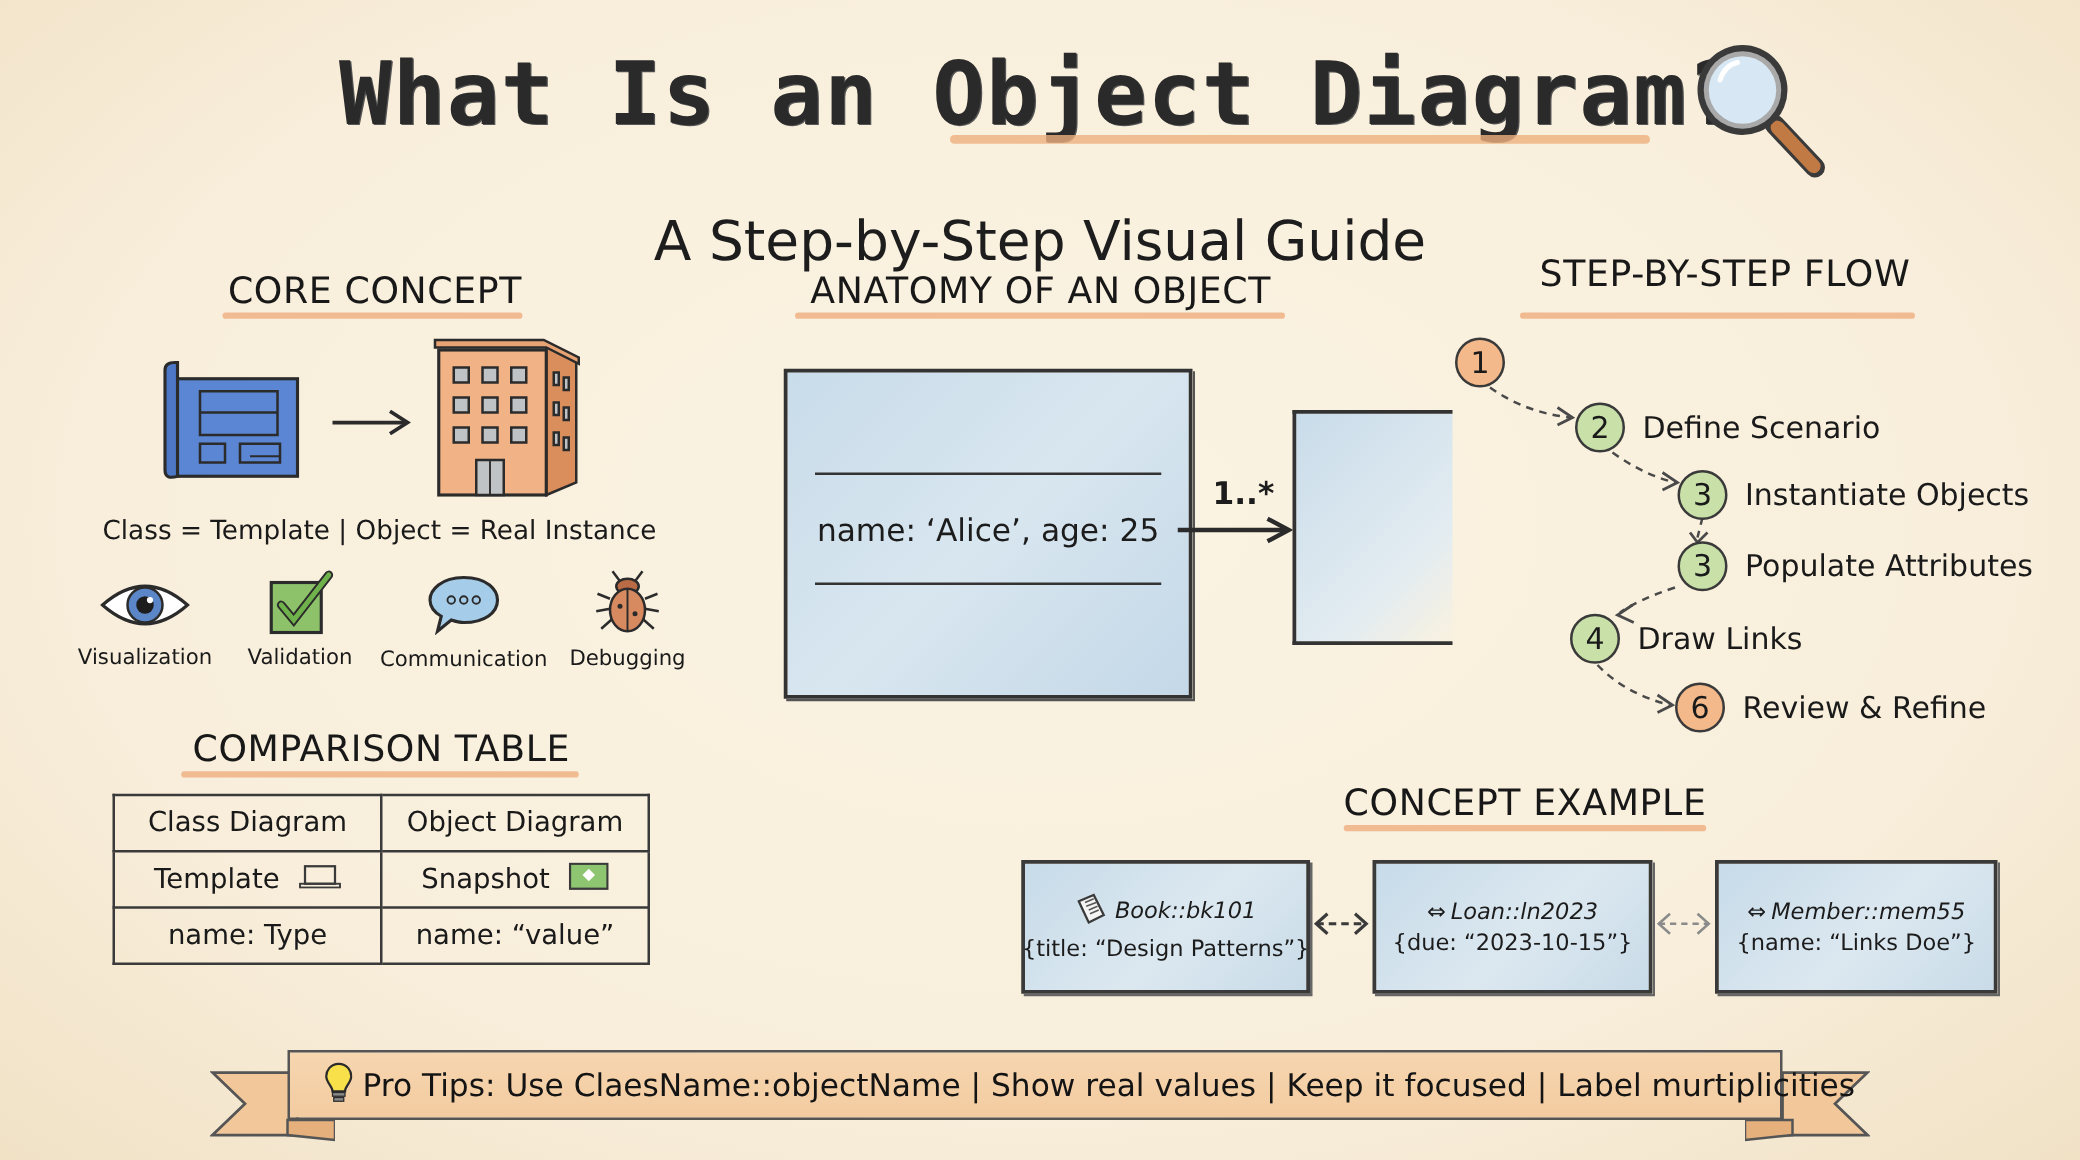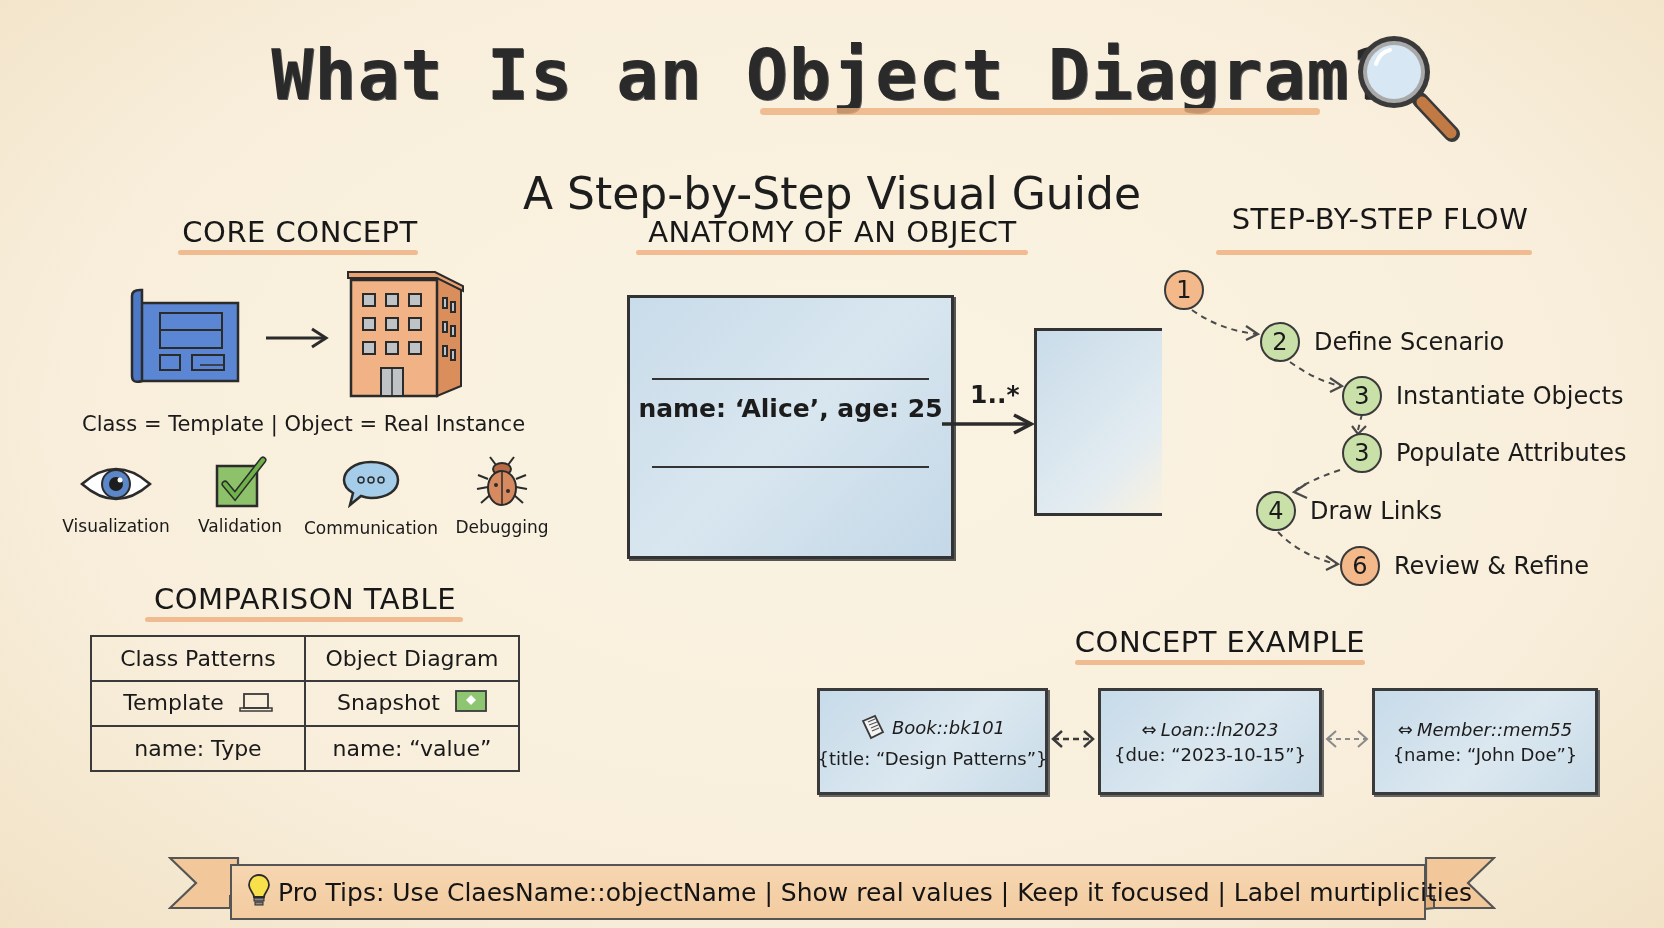--- a/index.html
+++ b/index.html
@@ -66,25 +66,25 @@
   .lib-box {
     border: 3px solid #3a3a3a; box-shadow: 2px 2px 0 #666;
     background: linear-gradient(135deg, #c7dbe9, #dce8f0 55%, #c8dbe8);
     display: flex; flex-direction: column; align-items: center; justify-content: center;
   }
   .lib-title { font-size: 18px; white-space: nowrap; font-style: italic; }
   .lib-attr { font-size: 18px; white-space: nowrap; margin-top: 4px; }
 
   
   .banner {
-    left: 230px; top: 864px; width: 1196px; height: 56px;
+    left: 230px; top: 840px; width: 1196px; height: 56px;
     background: linear-gradient(180deg, #f6d6b0 0%, #f3cba0 100%);
     border-top: 2.5px solid #555; border-bottom: 2.5px solid #555;
     border-left: 2.5px solid #555; border-right: 2.5px solid #555;
-    display: flex; align-items: center; padding-left: 16px;
+    display: flex; align-items: center; padding-left: 28px;
   }
   .banner-text { font-size: 25px; white-space: nowrap; color: #141414; }
 </style>
 </head>
 <body>
 
 <div class="abs title">What Is an Object Diagram?</div>
 <div class="abs title-underline"></div>
 <div class="abs" style="left:1352px;top:30px;width:110px;height:115px;">
   <svg width="110" height="115" viewBox="0 0 110 115">
@@ -199,21 +199,21 @@
     </svg>
   </div>
   <div class="small-label" style="margin-top:8px;">Debugging</div>
 </div>
 
 <div class="abs section-heading" style="left:620px;top:215px;width:425px;">ANATOMY OF AN OBJECT</div>
 <div class="abs heading-underline" style="left:636px;top:250px;width:392px;"></div>
 
 <div class="abs obj-box" style="left:627px;top:295px;width:327px;height:264px;">
   <div class="obj-divider" style="top:80px;"></div>
-  <div class="obj-row" style="top:96px;font-size:25px;font-weight:bold;">name: ‘Alice’, age: 25</div>
+  <div class="obj-row" style="top:112px;font-size:25px;">name: ‘Alice’, age: 25</div>
   <div class="obj-divider" style="top:168px;"></div>
 </div>
 
 <div class="abs" style="left:970px;top:380px;font-size:25px;font-weight:bold;">1..*</div>
 <div class="abs" style="left:942px;top:412px;width:92px;height:24px;">
   <svg width="92" height="24" viewBox="0 0 92 24">
     <line x1="0" y1="12" x2="88" y2="12" stroke="#2b2b2b" stroke-width="3.5"></line>
     <path d="M72 3 L89 12 L72 21" stroke="#2b2b2b" stroke-width="3.5" fill="none"></path>
   </svg>
 </div>
@@ -262,21 +262,21 @@
   <div class="step-circle" style="background:#f4b98a;">6</div>
   <div class="step-text">Review &amp; Refine</div>
 </div>
 
 <div class="abs section-heading" style="left:130px;top:582px;width:350px;">COMPARISON TABLE</div>
 <div class="abs heading-underline" style="left:145px;top:617px;width:318px;"></div>
 
 <table class="cmp">
   <tbody>
       <tr>
-    <td>Class Patterns</td>
+    <td>Class Diagram</td>
     <td>Object Diagram</td>
   </tr>
   <tr>
     <td>
       <span>Template</span>
       <span style="display:inline-block;vertical-align:middle;margin-left:8px;">
         <svg width="34" height="20" viewBox="0 0 34 20">
               <rect x="5" y="2" width="24" height="14" fill="none" stroke="#3a3a3a" stroke-width="1.8"></rect>
               <rect x="1" y="16" width="32" height="3" fill="none" stroke="#3a3a3a" stroke-width="1.5"></rect>
             </svg>
@@ -337,21 +337,21 @@
   <svg width="46" height="22" viewBox="0 0 46 22">
       <line x1="3" y1="11" x2="43" y2="11" stroke="#8a8a8a" stroke-width="2" stroke-dasharray="5,4"></line>
       <path d="M12 3 L3 11 L12 19 M34 3 L43 11 L34 19" stroke="#8a8a8a" stroke-width="2" fill="none"></path>
     </svg>
 </div>
 
 <div class="abs lib-box" style="left:1372px;top:688px;width:226px;height:107px;">
   <div class="lib-title">
     <span style="margin-right:4px;">⇔</span><span>Member::mem55</span>
   </div>
-  <div class="lib-attr">{name: “John Doe”}</div>
+  <div class="lib-attr">{name: “Links Doe”}</div>
 </div>
 
 <div class="abs" style="left:168px;top:850px;width:100px;height:68px;">
   <svg width="100" height="68" viewBox="0 0 100 68">
     <path d="M2 8 L70 8 L70 58 L2 58 L28 33 Z" fill="#f2c89b" stroke="#555" stroke-width="2.2"></path>
     <path d="M62 46 L100 46 L100 62 L62 58 Z" fill="#e6b07c" stroke="#555" stroke-width="2"></path>
   </svg>
 </div>
 <div class="abs" style="left:1396px;top:850px;width:100px;height:68px;">
   <svg width="100" height="68" viewBox="0 0 100 68">

